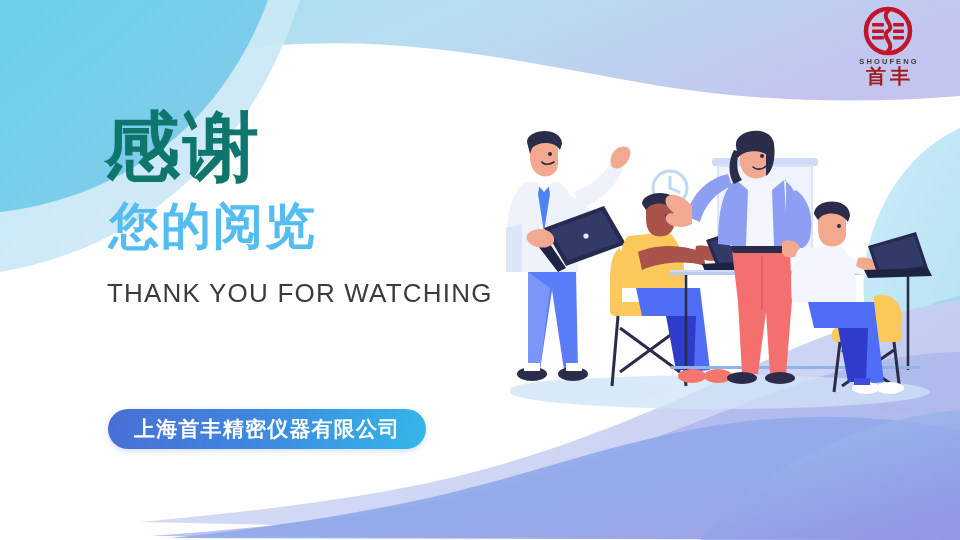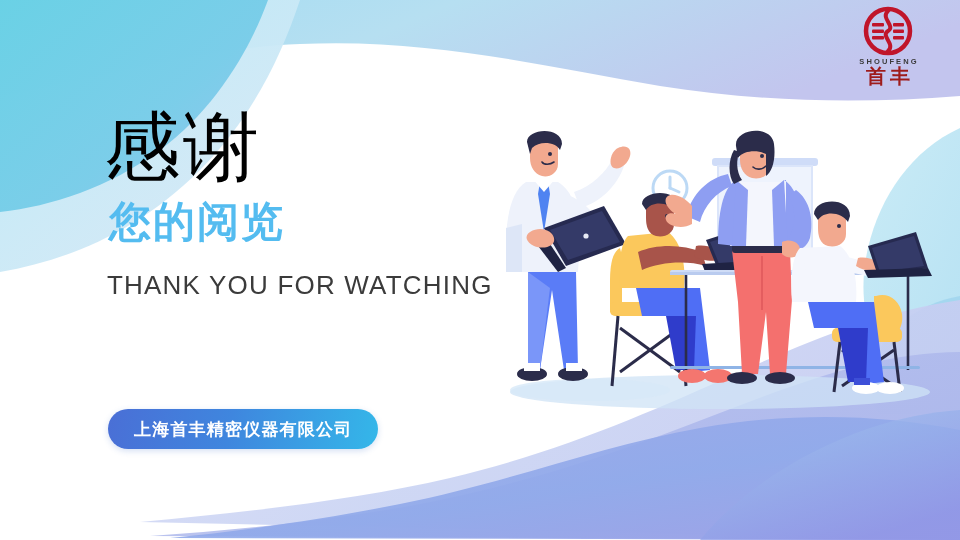--- a/index.html
+++ b/index.html
@@ -62,29 +62,29 @@
   }
   
   #text-block {
     position: absolute;
     left: 104px;
     top: 108px;
     width: 420px;
   }
   #title-main {
     font-size: 76px;
-    font-weight: 400;
-    color: #000000;
+    font-weight: 700;
+    color: #0f766e;
     line-height: 1.02;
     letter-spacing: 3px;
     margin: 0;
     font-family: "DejaVu Sans", "Liberation Sans", sans-serif;
   }
   #title-sub {
-    font-size: 42px;
+    font-size: 50px;
     font-weight: 700;
     color: #54bcf0;
     line-height: 1.05;
     letter-spacing: 2px;
     margin: 14px 0 0 5px;
     font-family: "DejaVu Sans", "Liberation Sans", sans-serif;
   }
   #title-en {
     font-size: 26px;
     color: #3b3b3b;
@@ -99,21 +99,21 @@
     left: 108px;
     top: 409px;
     height: 40px;
     padding: 0 26px;
     display: inline-flex;
     align-items: center;
     justify-content: center;
     border-radius: 21px;
     background: linear-gradient(100deg, #4a6fd6 0%, #3f86de 45%, #34b7e9 100%);
     color: #ffffff;
-    font-size: 17px;
+    font-size: 21px;
     font-weight: 700;
     letter-spacing: 1.2px;
     box-shadow: 0 2px 6px rgba(60,110,200,0.22);
     font-family: "DejaVu Sans", "Liberation Sans", sans-serif;
   }
   
   #illustration {
     position: absolute;
     left: 470px;
     top: 120px;

